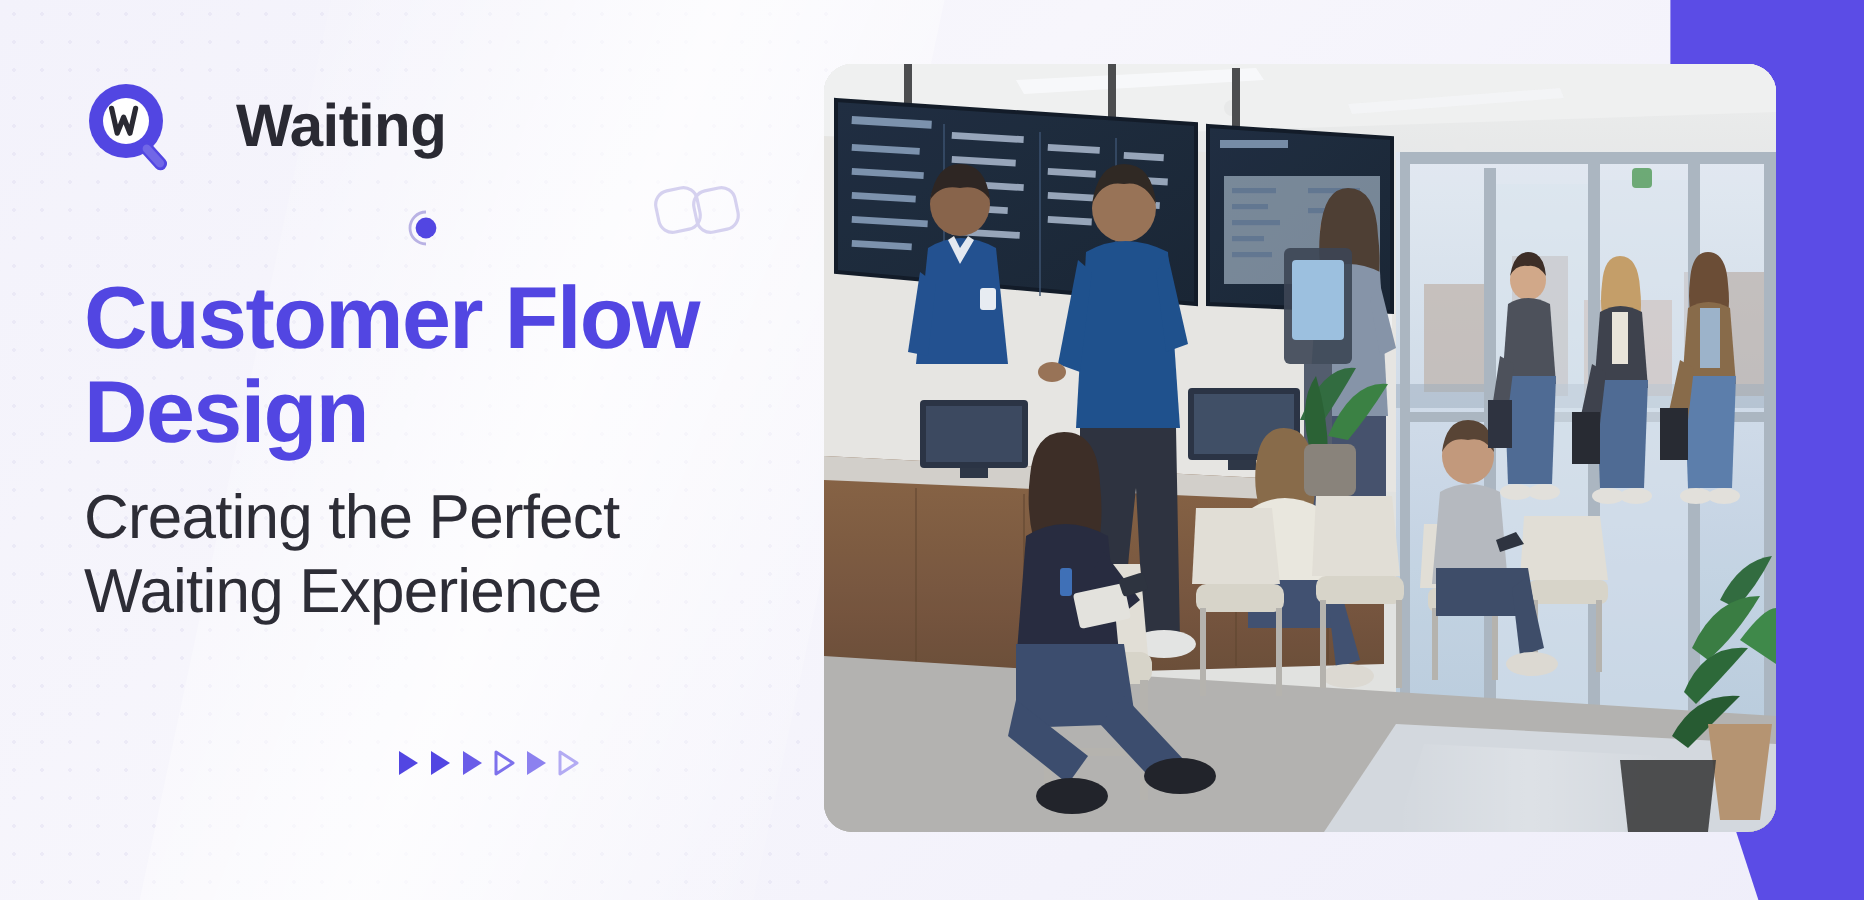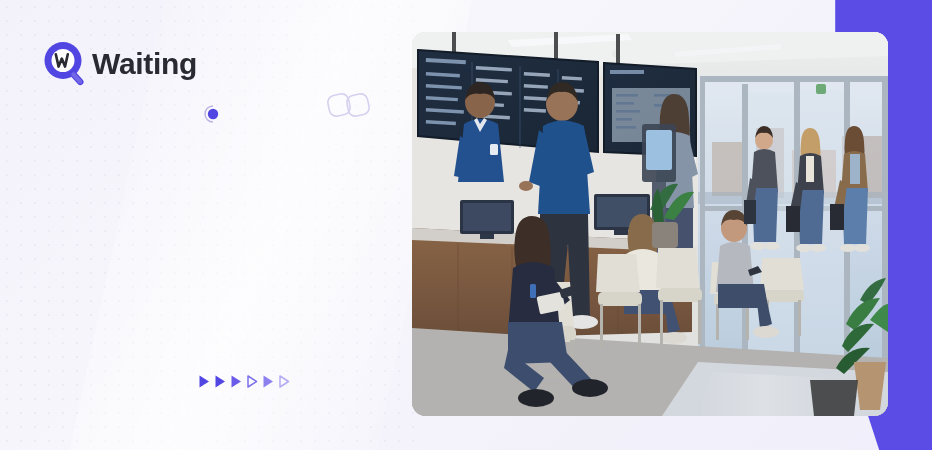--- a/index.html
+++ b/index.html
@@ -43,21 +43,21 @@
     background: #5b4ce6;
     clip-path: polygon(100% 0%, 100% 100%, 52% 100%, 12% 70%, 12% 0%);
   }
 
   
   .logo {
     position: absolute;
     left: 40px; top: 38px;
     display: flex;
     align-items: center;
-    gap: 0;
+    gap: 26px;
   }
   .logo-mark { width: 52px; height: 52px; display: block; }
   .logo-word {
     font-size: 30px;
     font-weight: bold;
     color: #2a2a33;
     letter-spacing: -.3px;
     line-height: 1;
   }
 
@@ -147,20 +147,24 @@
     </svg>
   </span>
 
   <span class="deco-squares">
     <svg viewBox="0 0 48 34" xmlns="http://www.w3.org/2000/svg">
       <rect x="3.5" y="6.5" width="21" height="21" rx="7" transform="rotate(-12 14 17)" fill="none" stroke="#d5d1ef" stroke-width="1.6"></rect>
       <rect x="22.5" y="6.5" width="21" height="21" rx="7" transform="rotate(-12 33 17)" fill="none" stroke="#d5d1ef" stroke-width="1.6"></rect>
     </svg>
   </span>
 
+  <div class="headline">
+    <h1 class="title">Customer Flow Design</h1>
+    <p class="subtitle">Creating the Perfect Waiting Experience</p>
+  </div>
 
   <div class="arrows">
     <svg class="arrow" width="13" height="15" viewBox="0 0 13 15" xmlns="http://www.w3.org/2000/svg">
         <path d="M1.5 1.5 L11 7.5 L1.5 13.5 Z" fill="#5246e2"></path>
       </svg>
     <svg class="arrow" width="13" height="15" viewBox="0 0 13 15" xmlns="http://www.w3.org/2000/svg">
         <path d="M1.5 1.5 L11 7.5 L1.5 13.5 Z" fill="#5246e2"></path>
       </svg>
     <svg class="arrow" width="13" height="15" viewBox="0 0 13 15" xmlns="http://www.w3.org/2000/svg">
         <path d="M1.5 1.5 L11 7.5 L1.5 13.5 Z" fill="#6a5ce8"></path>

